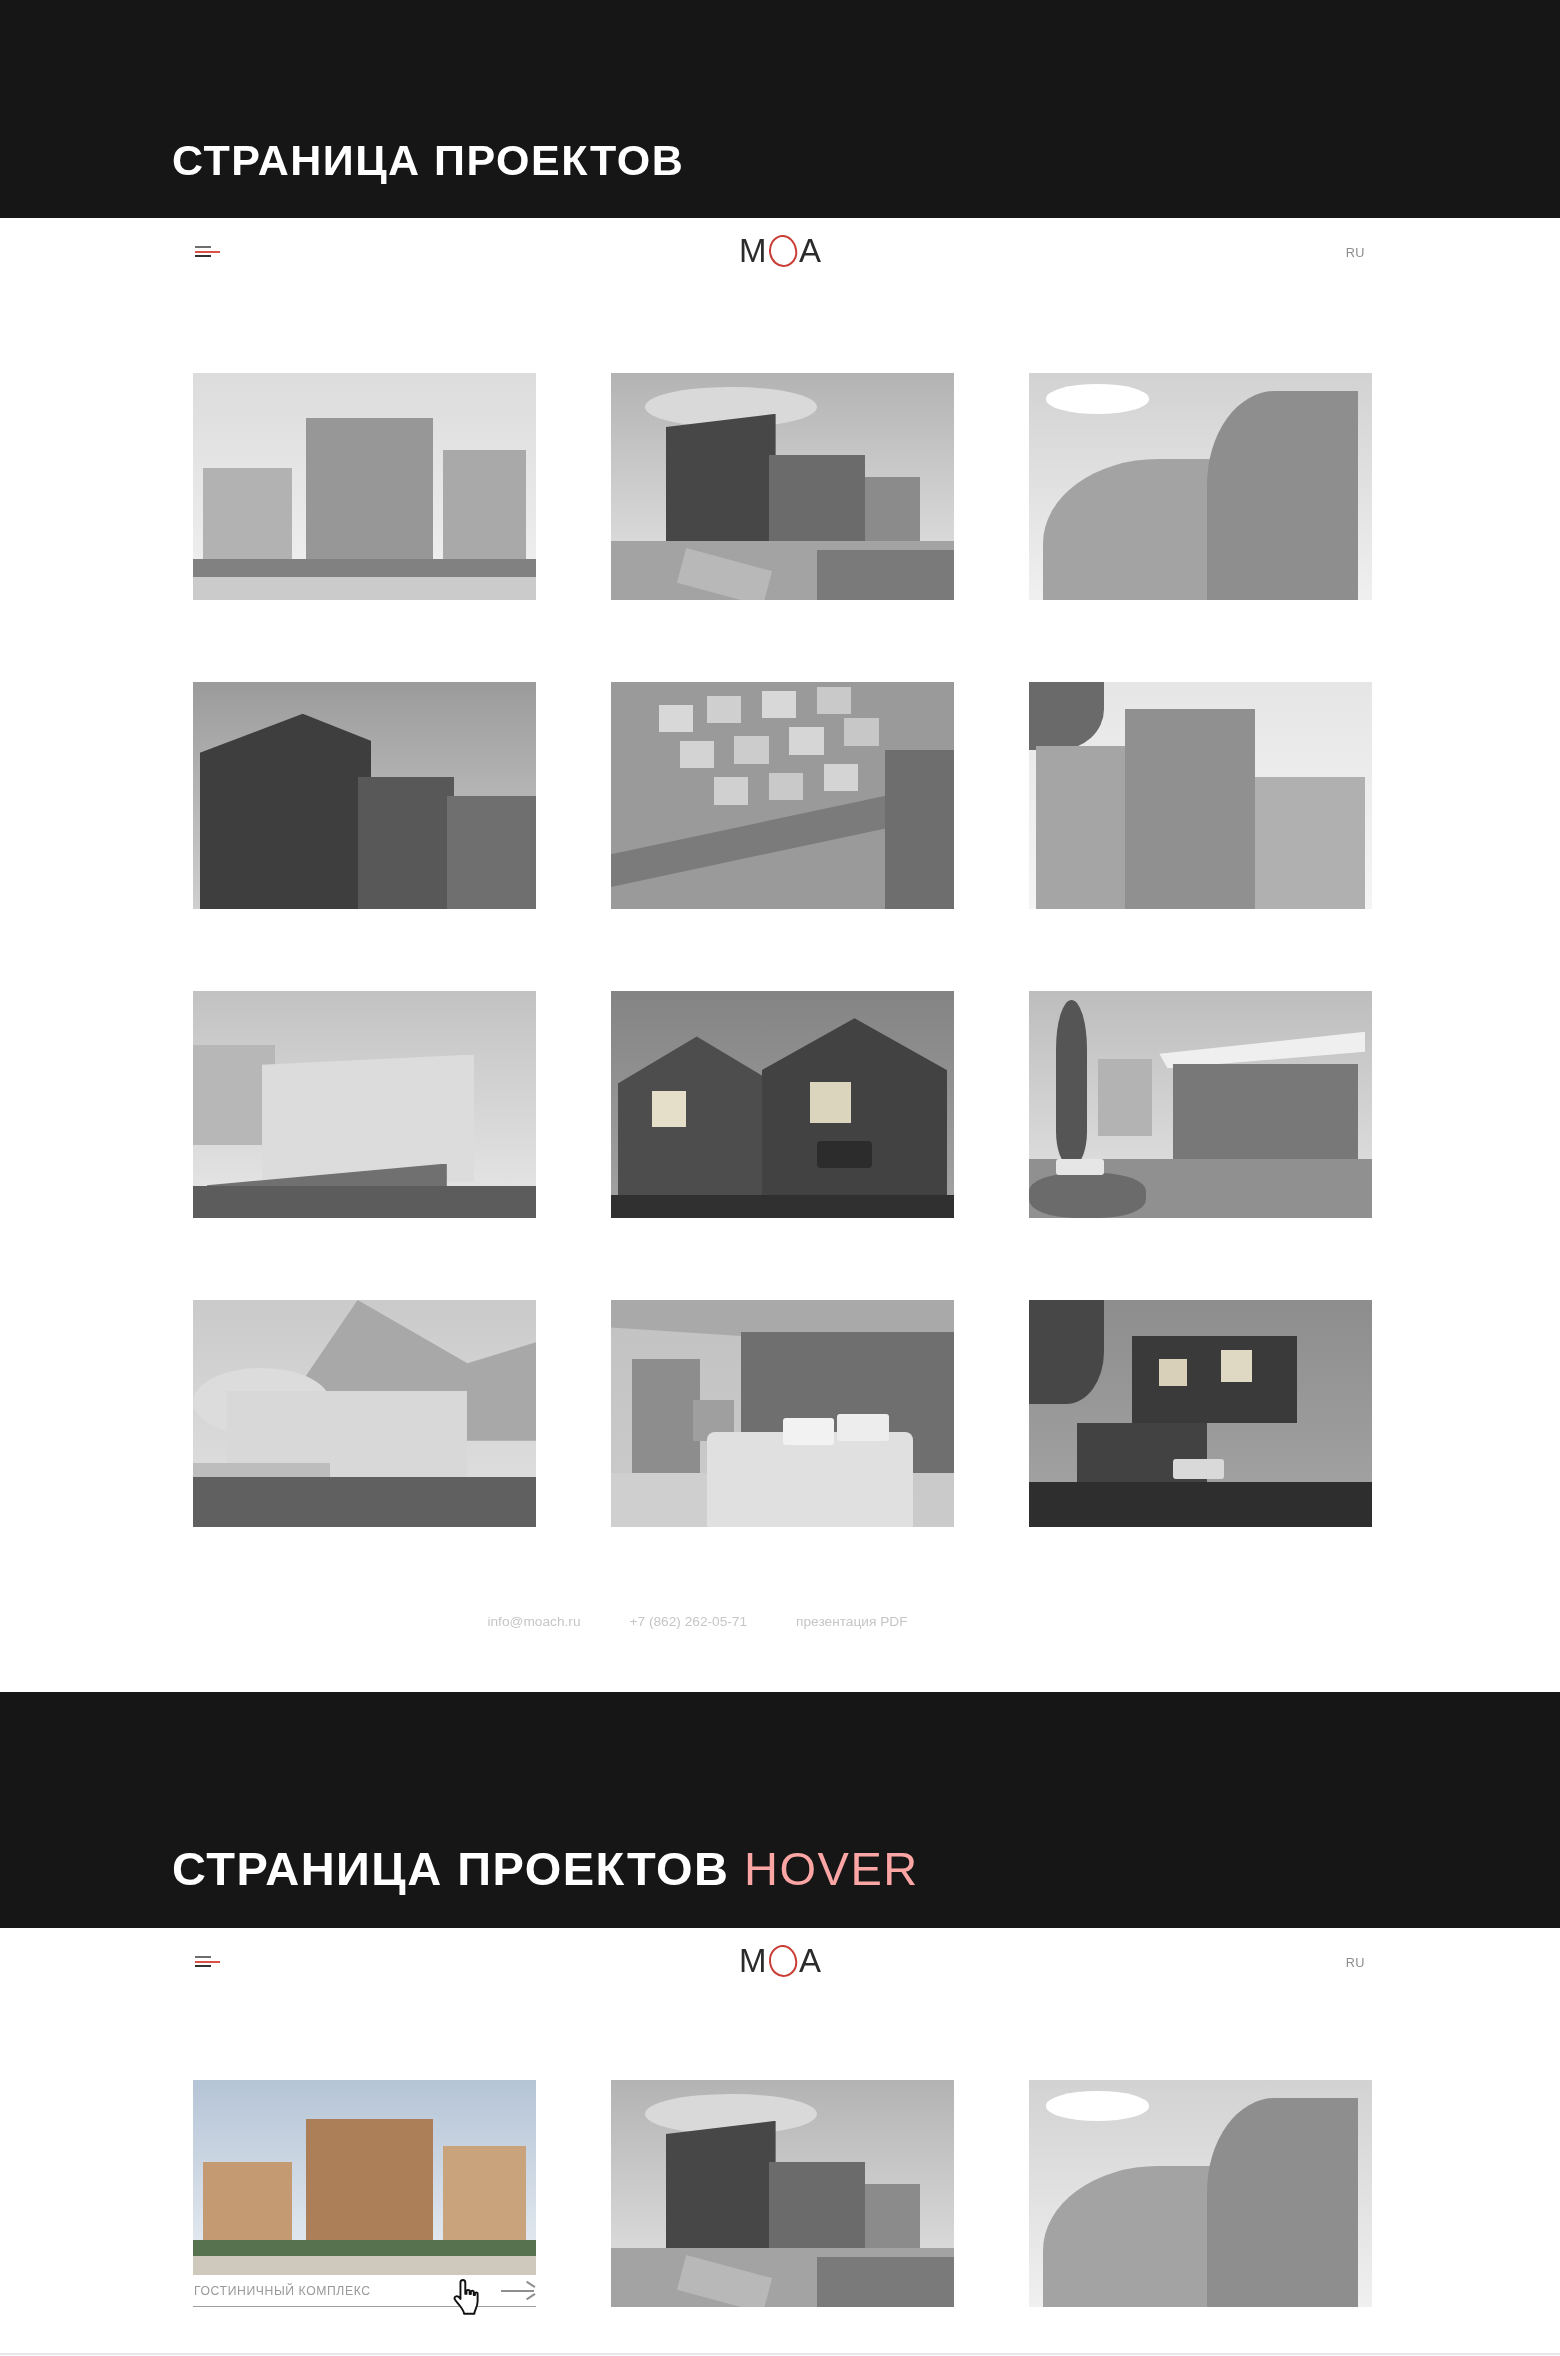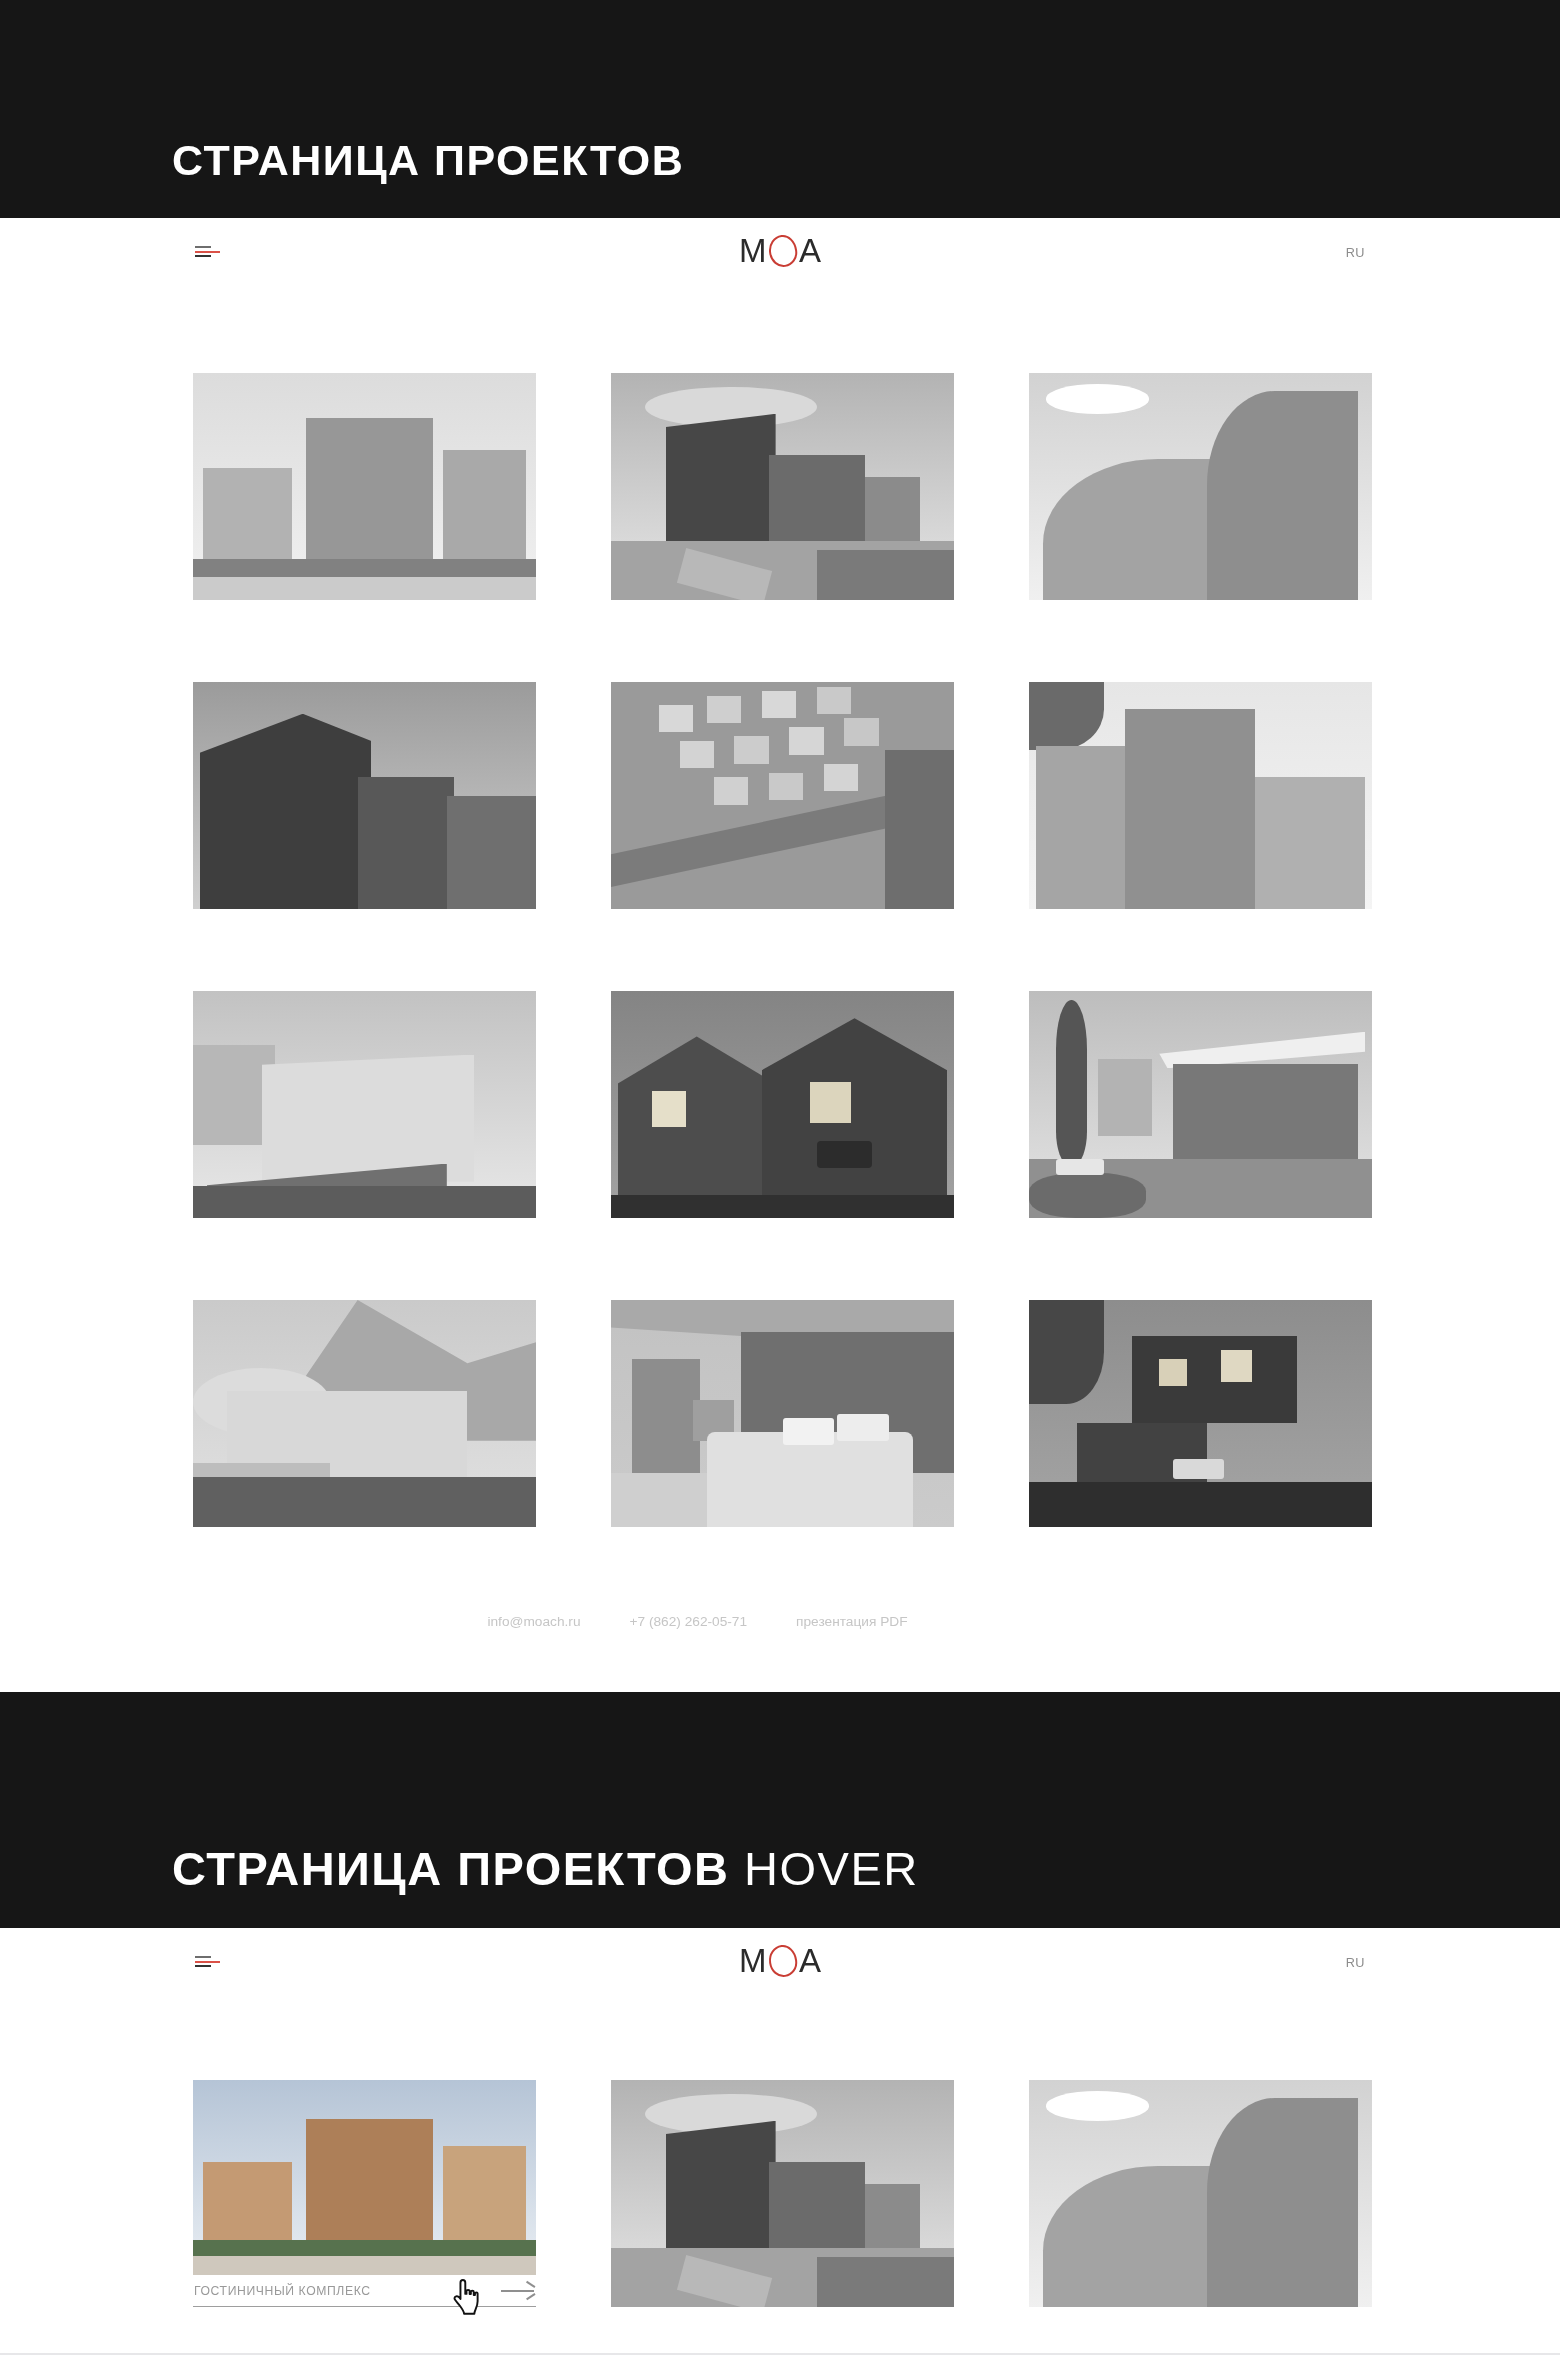--- a/index.html
+++ b/index.html
@@ -6,21 +6,21 @@
   .stage{position:relative;width:1560px;height:2356px;background:#ffffff;overflow:hidden;
          font-family:"Liberation Sans",sans-serif;-webkit-font-smoothing:antialiased;}
   
   .banner{position:absolute;left:0;width:1560px;background:#161616;}
   #banner1{top:0;height:218px;}
   #banner2{top:1692px;height:236px;}
   .banner h1{position:absolute;left:156px;margin:16px;color:#ffffff;font-weight:700;
              letter-spacing:1.5px;line-height:1;white-space:nowrap;}
   #banner1 h1{top:123px;font-size:43px;}
   #banner2 h1{top:137px;font-size:47px;}
-  .title-light{font-weight:400;color:#ffffff;}
+  .title-light{font-weight:400;color:#fca5a5;}
   
   .site-header{position:absolute;left:0;width:1560px;height:45px;}
   #header1{top:232px;}
   #header2{top:1942px;}
   .burger{position:absolute;left:195px;top:13.7px;width:25px;height:13.7px;cursor:pointer;}
   .burger .b1{width:15.6px;height:2px;background:#6e6e6e;margin-bottom:2.9px;}
   .burger .b2{width:25px;height:2px;background:#da5147;margin-bottom:2.9px;}
   .burger .b3{width:15.6px;height:2px;background:#333333;}
   .logo{position:absolute;left:50%;transform:translateX(-50%);top:0;display:flex;
         align-items:center;color:#2b2b2b;font-size:33px;font-weight:400;letter-spacing:0;}

